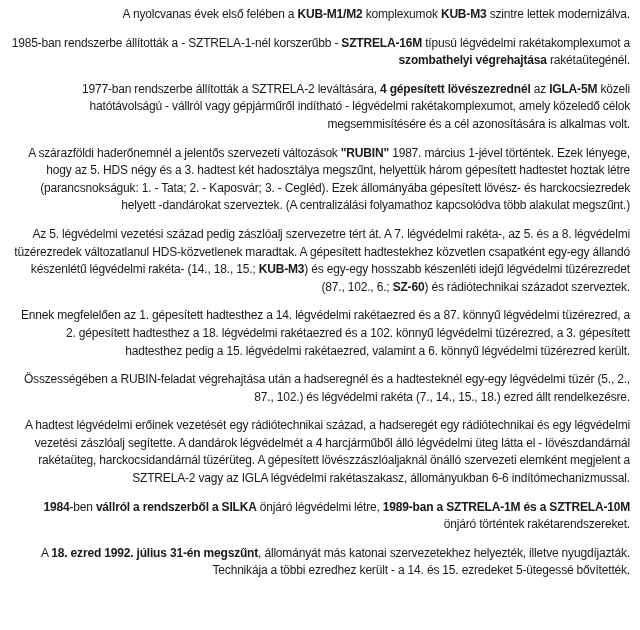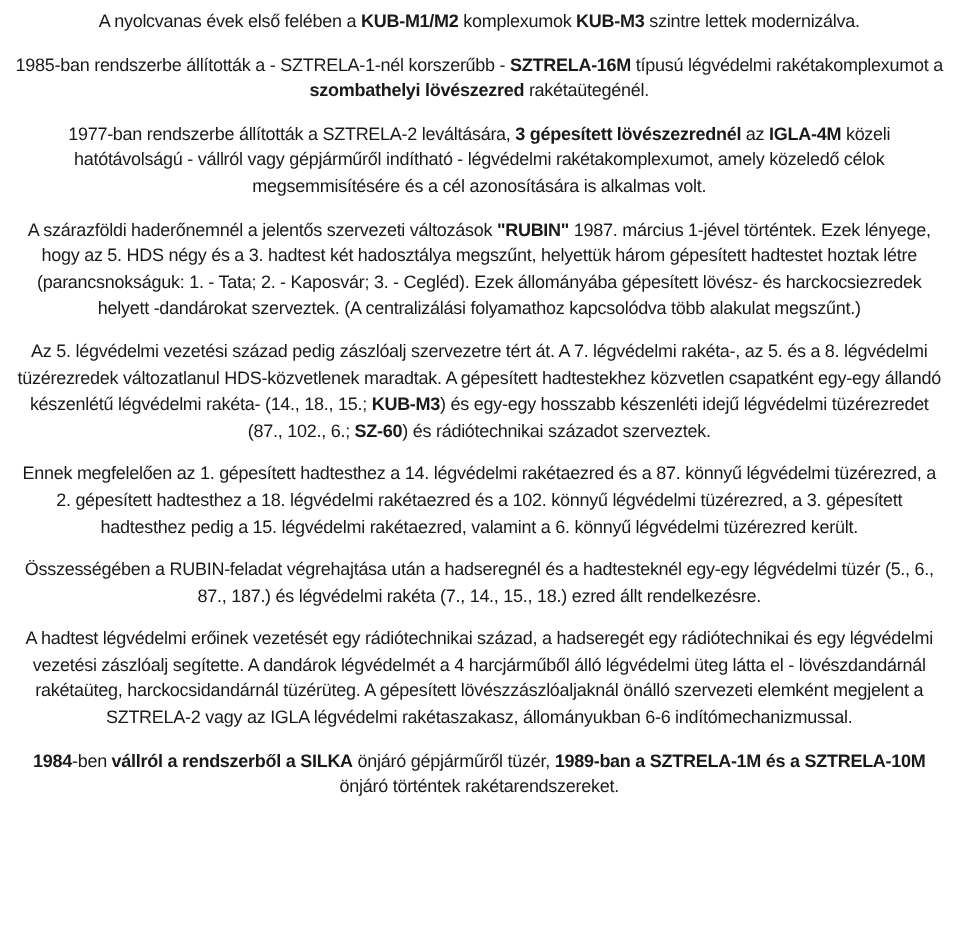--- a/index.html
+++ b/index.html
@@ -16,30 +16,31 @@
     padding: 6px 10px 0 9px;
     font-family: "Liberation Sans", "DejaVu Sans", sans-serif;
     font-size: 12px;
     letter-spacing: -0.18px;
     line-height: 17.6px;
     color: #1a1a1a;
     -webkit-font-smoothing: antialiased;
   }
   .para {
     margin: 0 0 11px 0;
-    text-align: center;
+    text-align: right;
   }
   .para strong { font-weight: 700; }
 </style>
 </head>
 <body style="background: rgb(255, 255, 255);">
 
 <div class="doc" id="doc-body" style="color: rgb(26, 26, 26);">
     <p class="para"><span>A nyolcvanas évek első felében a </span><strong>KUB-M1/M2</strong><span> komplexumok </span><strong>KUB-M3</strong><span> szintre lettek modernizálva.</span></p>
-    <p class="para"><span>1985-ban rendszerbe állították a - SZTRELA-1-nél korszerűbb - </span><strong>SZTRELA-16M</strong><span> típusú légvédelmi rakétakomplexumot a </span><strong>szombathelyi lövészezred</strong><span> rakétaütegénél.</span></p>
-    <p class="para"><span>1977-ban rendszerbe állították a SZTRELA-2 leváltására, </span><strong>3 gépesített lövészezrednél</strong><span> az </span><strong>IGLA-4M</strong><span> közeli hatótávolságú - vállról vagy gépjárműről indítható - légvédelmi rakétakomplexumot, amely közeledő célok megsemmisítésére és a cél azonosítására is alkalmas volt.</span></p>
+    <p class="para"><span>1985-ban rendszerbe állították a - SZTRELA-1-nél korszerűbb - </span><strong>SZTRELA-16M</strong><span> típusú légvédelmi rakétakomplexumot a </span><strong>szombathelyi végrehajtása</strong><span> rakétaütegénél.</span></p>
+    <p class="para"><span>1977-ban rendszerbe állították a SZTRELA-2 leváltására, </span><strong>4 gépesített lövészezrednél</strong><span> az </span><strong>IGLA-5M</strong><span> közeli hatótávolságú - vállról vagy gépjárműről indítható - légvédelmi rakétakomplexumot, amely közeledő célok megsemmisítésére és a cél azonosítására is alkalmas volt.</span></p>
     <p class="para"><span>A szárazföldi haderőnemnél a jelentős szervezeti változások </span><strong>"RUBIN"</strong><span> 1987. március 1-jével történtek. Ezek lényege, hogy az 5. HDS négy és a 3. hadtest két hadosztálya megszűnt, helyettük három gépesített hadtestet hoztak létre (parancsnokságuk: 1. - Tata; 2. - Kaposvár; 3. - Cegléd). Ezek állományába gépesített lövész- és harckocsiezredek helyett -dandárokat szerveztek. (A centralizálási folyamathoz kapcsolódva több alakulat megszűnt.)</span></p>
     <p class="para"><span>Az 5. légvédelmi vezetési század pedig zászlóalj szervezetre tért át. A 7. légvédelmi rakéta-, az 5. és a 8. légvédelmi tüzérezredek változatlanul HDS-közvetlenek maradtak. A gépesített hadtestekhez közvetlen csapatként egy-egy állandó készenlétű légvédelmi rakéta- (14., 18., 15.; </span><strong>KUB-M3</strong><span>) és egy-egy hosszabb készenléti idejű légvédelmi tüzérezredet (87., 102., 6.; </span><strong>SZ-60</strong><span>) és rádiótechnikai századot szerveztek.</span></p>
     <p class="para"><span>Ennek megfelelően az 1. gépesített hadtesthez a 14. légvédelmi rakétaezred és a 87. könnyű légvédelmi tüzérezred, a 2. gépesített hadtesthez a 18. légvédelmi rakétaezred és a 102. könnyű légvédelmi tüzérezred, a 3. gépesített hadtesthez pedig a 15. légvédelmi rakétaezred, valamint a 6. könnyű légvédelmi tüzérezred került.</span></p>
-    <p class="para"><span>Összességében a RUBIN-feladat végrehajtása után a hadseregnél és a hadtesteknél egy-egy légvédelmi tüzér (5., 6., 87., 187.) és légvédelmi rakéta (7., 14., 15., 18.) ezred állt rendelkezésre.</span></p>
+    <p class="para"><span>Összességében a RUBIN-feladat végrehajtása után a hadseregnél és a hadtesteknél egy-egy légvédelmi tüzér (5., 2., 87., 102.) és légvédelmi rakéta (7., 14., 15., 18.) ezred állt rendelkezésre.</span></p>
     <p class="para"><span>A hadtest légvédelmi erőinek vezetését egy rádiótechnikai század, a hadseregét egy rádiótechnikai és egy légvédelmi vezetési zászlóalj segítette. A dandárok légvédelmét a 4 harcjárműből álló légvédelmi üteg látta el - lövészdandárnál rakétaüteg, harckocsidandárnál tüzérüteg. A gépesített lövészzászlóaljaknál önálló szervezeti elemként megjelent a SZTRELA-2 vagy az IGLA légvédelmi rakétaszakasz, állományukban 6-6 indítómechanizmussal.</span></p>
-    <p class="para"><strong>1984</strong><span>-ben </span><strong>vállról a rendszerből a SILKA</strong><span> önjáró gépjárműről tüzér, </span><strong>1989-ban a SZTRELA-1M és a SZTRELA-10M</strong><span> önjáró történtek rakétarendszereket.</span></p>
+    <p class="para"><strong>1984</strong><span>-ben </span><strong>vállról a rendszerből a SILKA</strong><span> önjáró légvédelmi létre, </span><strong>1989-ban a SZTRELA-1M és a SZTRELA-10M</strong><span> önjáró történtek rakétarendszereket.</span></p>
+    <p class="para"><span>A </span><strong>18. ezred 1992. július 31-én megszűnt</strong><span>, állományát más katonai szervezetekhez helyezték, illetve nyugdíjazták. Technikája a többi ezredhez került - a 14. és 15. ezredeket 5-ütegessé bővítették.</span></p>
   </div>
 
 </body></html>

